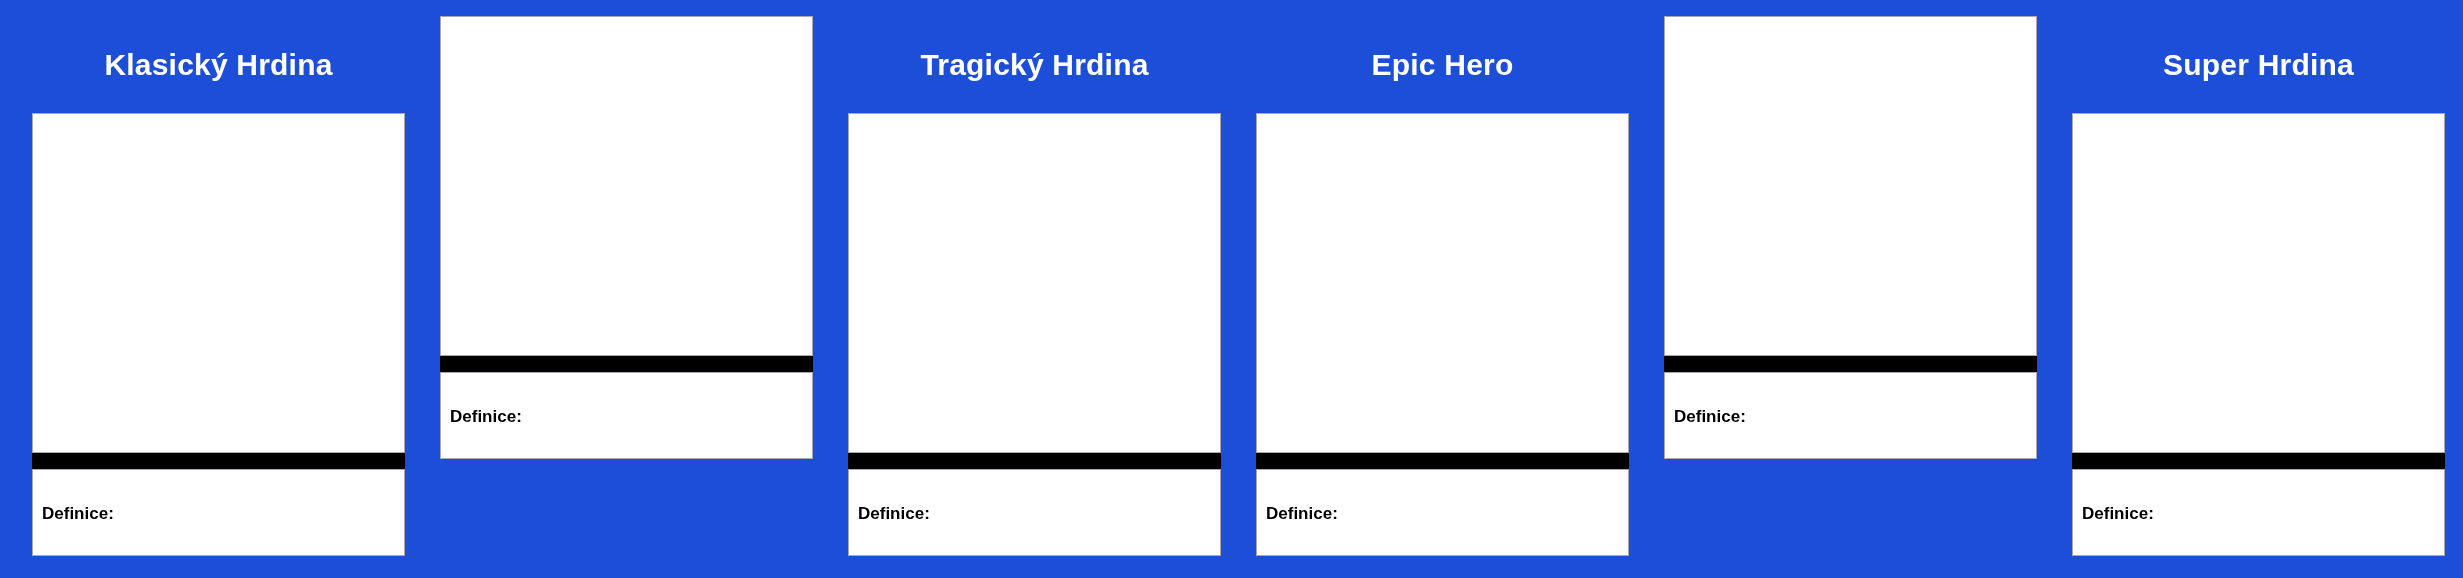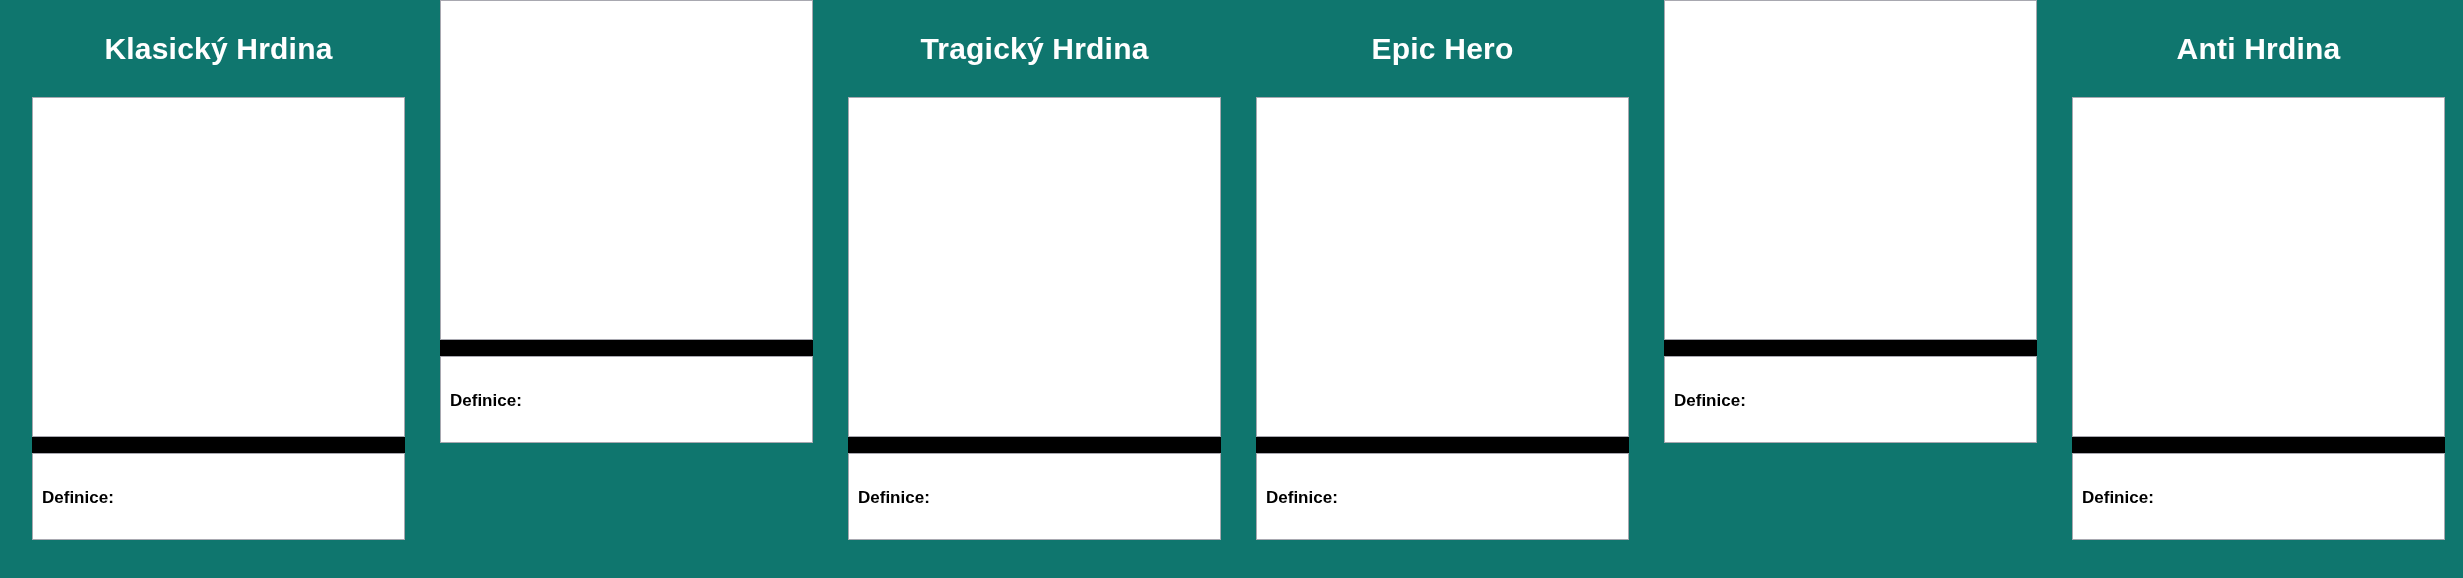--- a/index.html
+++ b/index.html
@@ -13,25 +13,25 @@
     height: 578px;
     overflow: hidden;
     font-family: "Liberation Sans", "DejaVu Sans", sans-serif;
     -webkit-font-smoothing: antialiased;
   }
 
   #storyboard {
     position: relative;
     width: 2463px;
     height: 578px;
-    background: #0f766e;
+    background: #1d4ed8;
     display: flex;
     flex-direction: row;
     align-items: flex-start;
-    padding: 0 32px;
+    padding: 16px 32px;
     box-sizing: border-box;
     gap: 35px;
   }
 
   .cell {
     width: 373px;
     flex: 0 0 373px;
     display: flex;
     flex-direction: column;
     align-items: stretch;
@@ -123,21 +123,21 @@
 
   <div class="cell">
     <div class="cell-canvas"></div>
     <div class="cell-gap"></div>
     <div class="cell-definition">
       <span class="definition-label">Definice:</span>
     </div>
   </div>
 
   <div class="cell">
-    <div class="cell-title">Anti Hrdina</div>
+    <div class="cell-title">Super Hrdina</div>
     <div class="cell-canvas"></div>
     <div class="cell-gap"></div>
     <div class="cell-definition">
       <span class="definition-label">Definice:</span>
     </div>
   </div>
 
 </div>
 
 </body></html>

